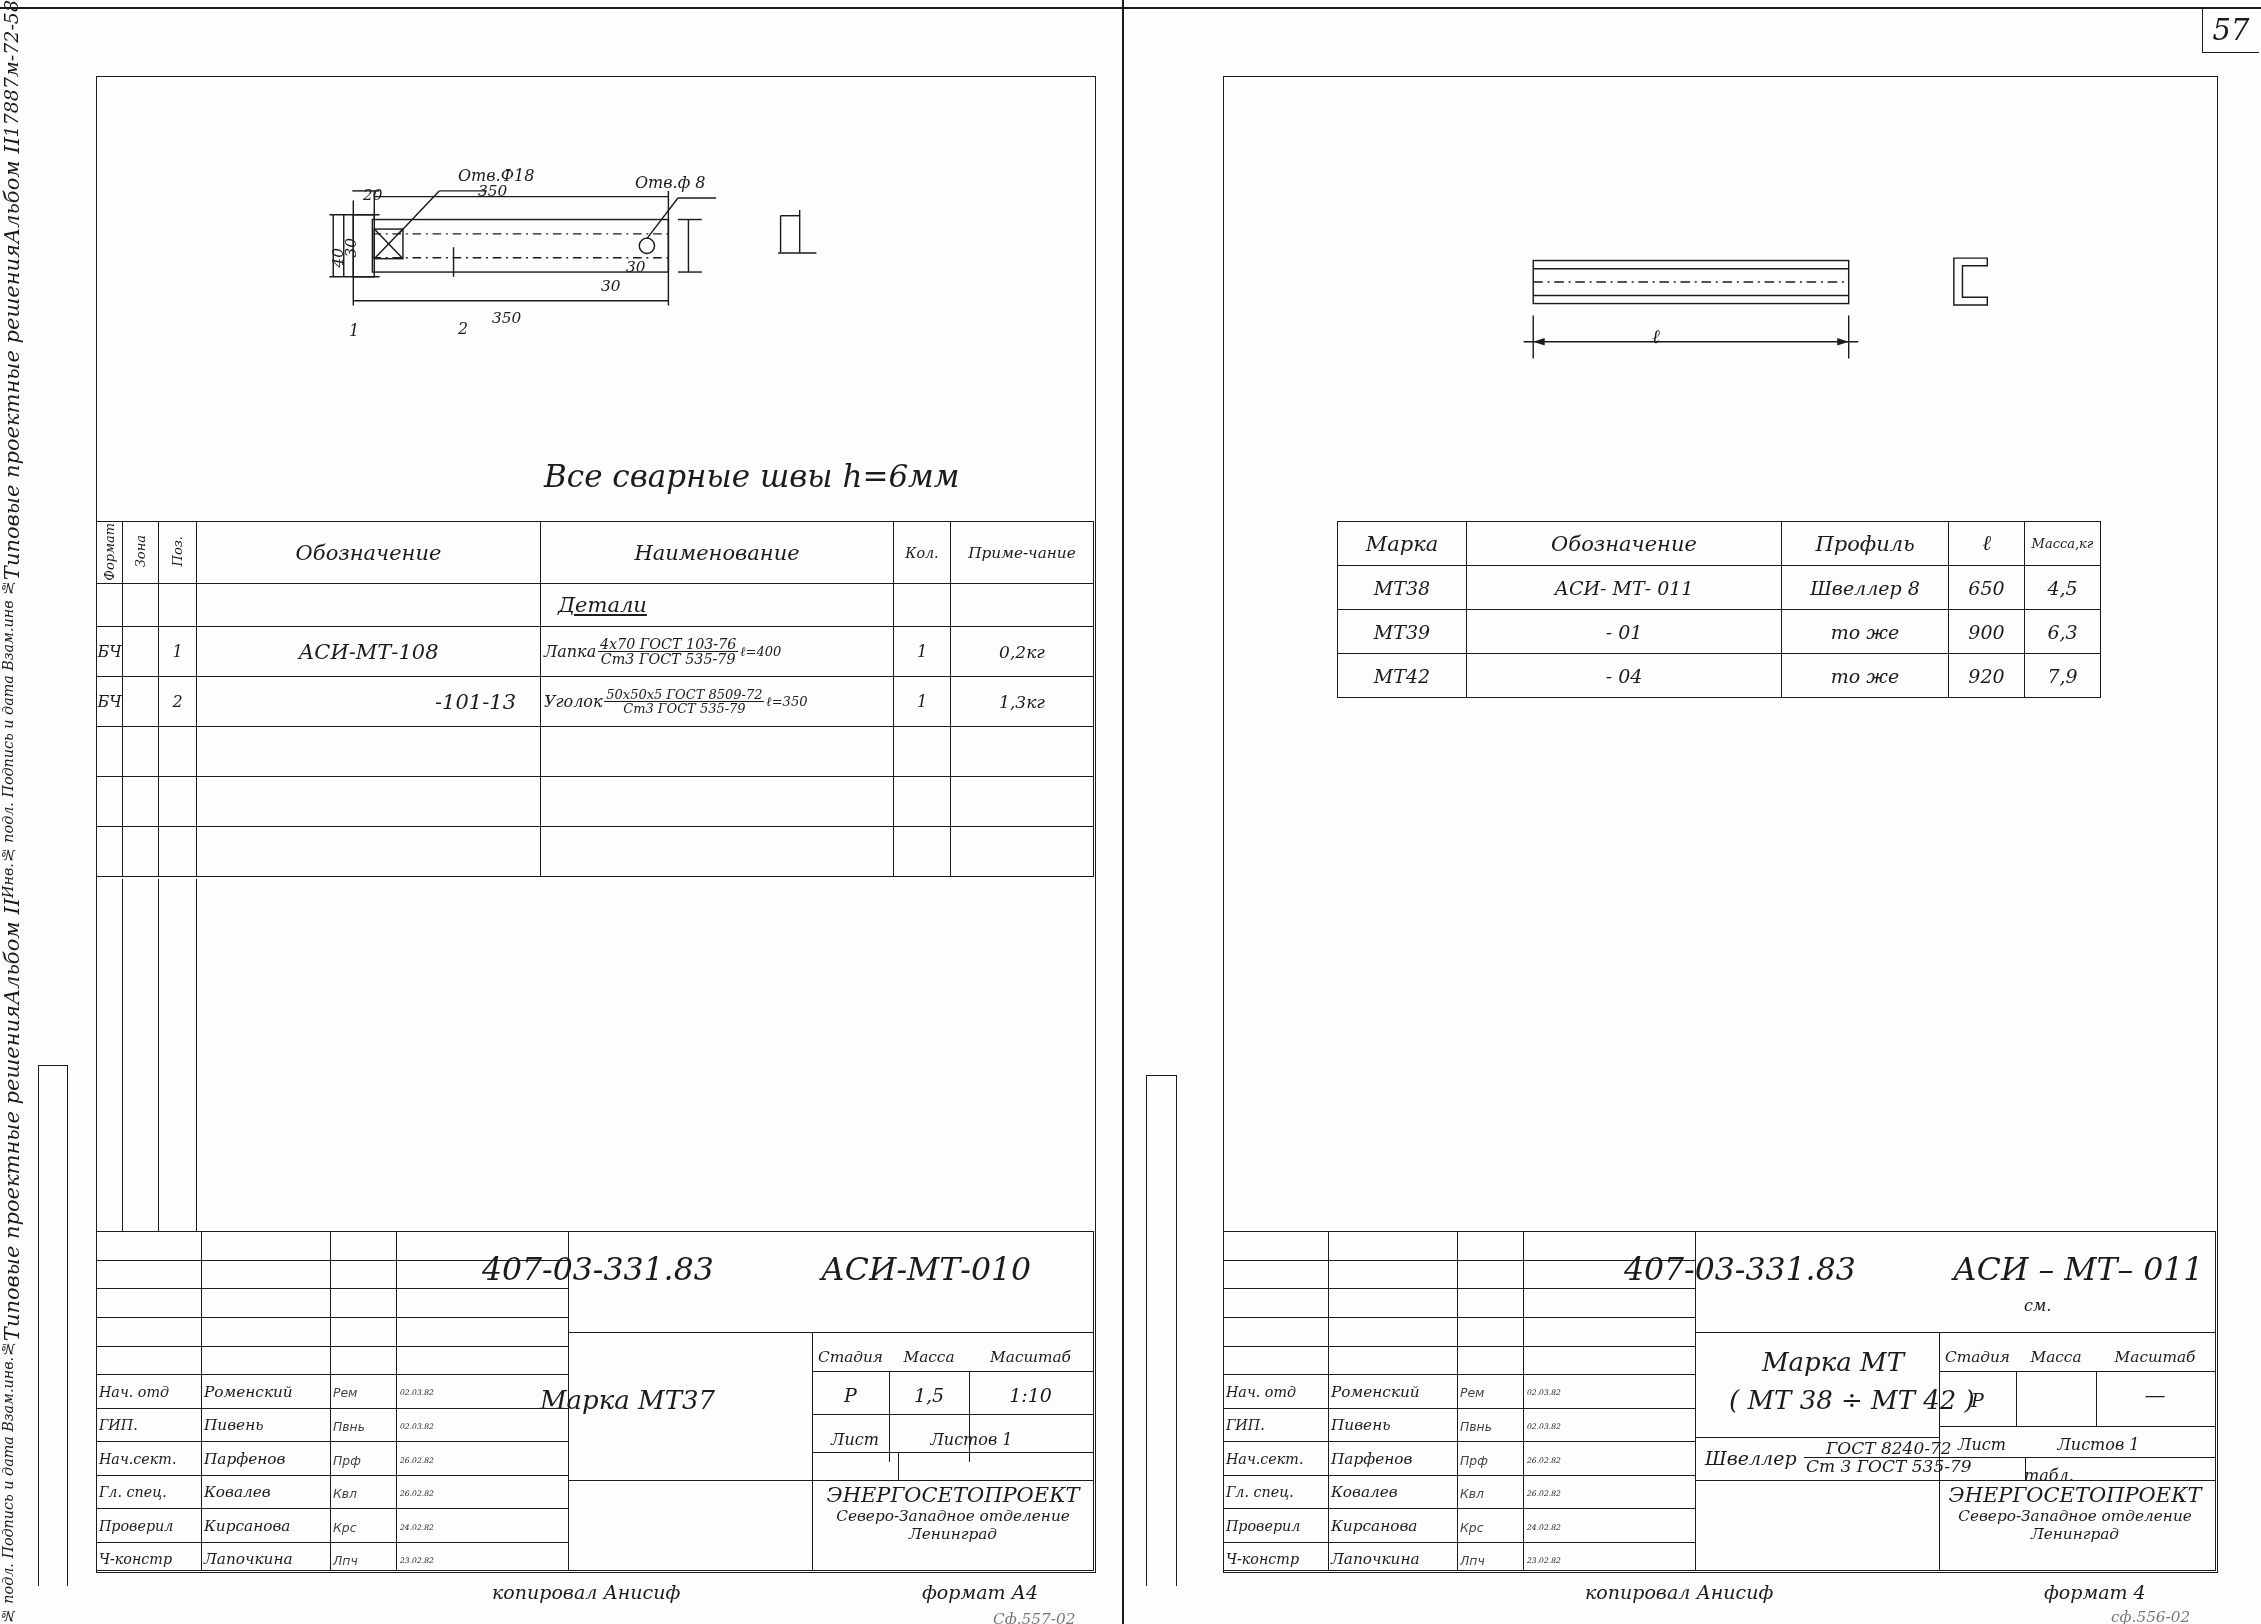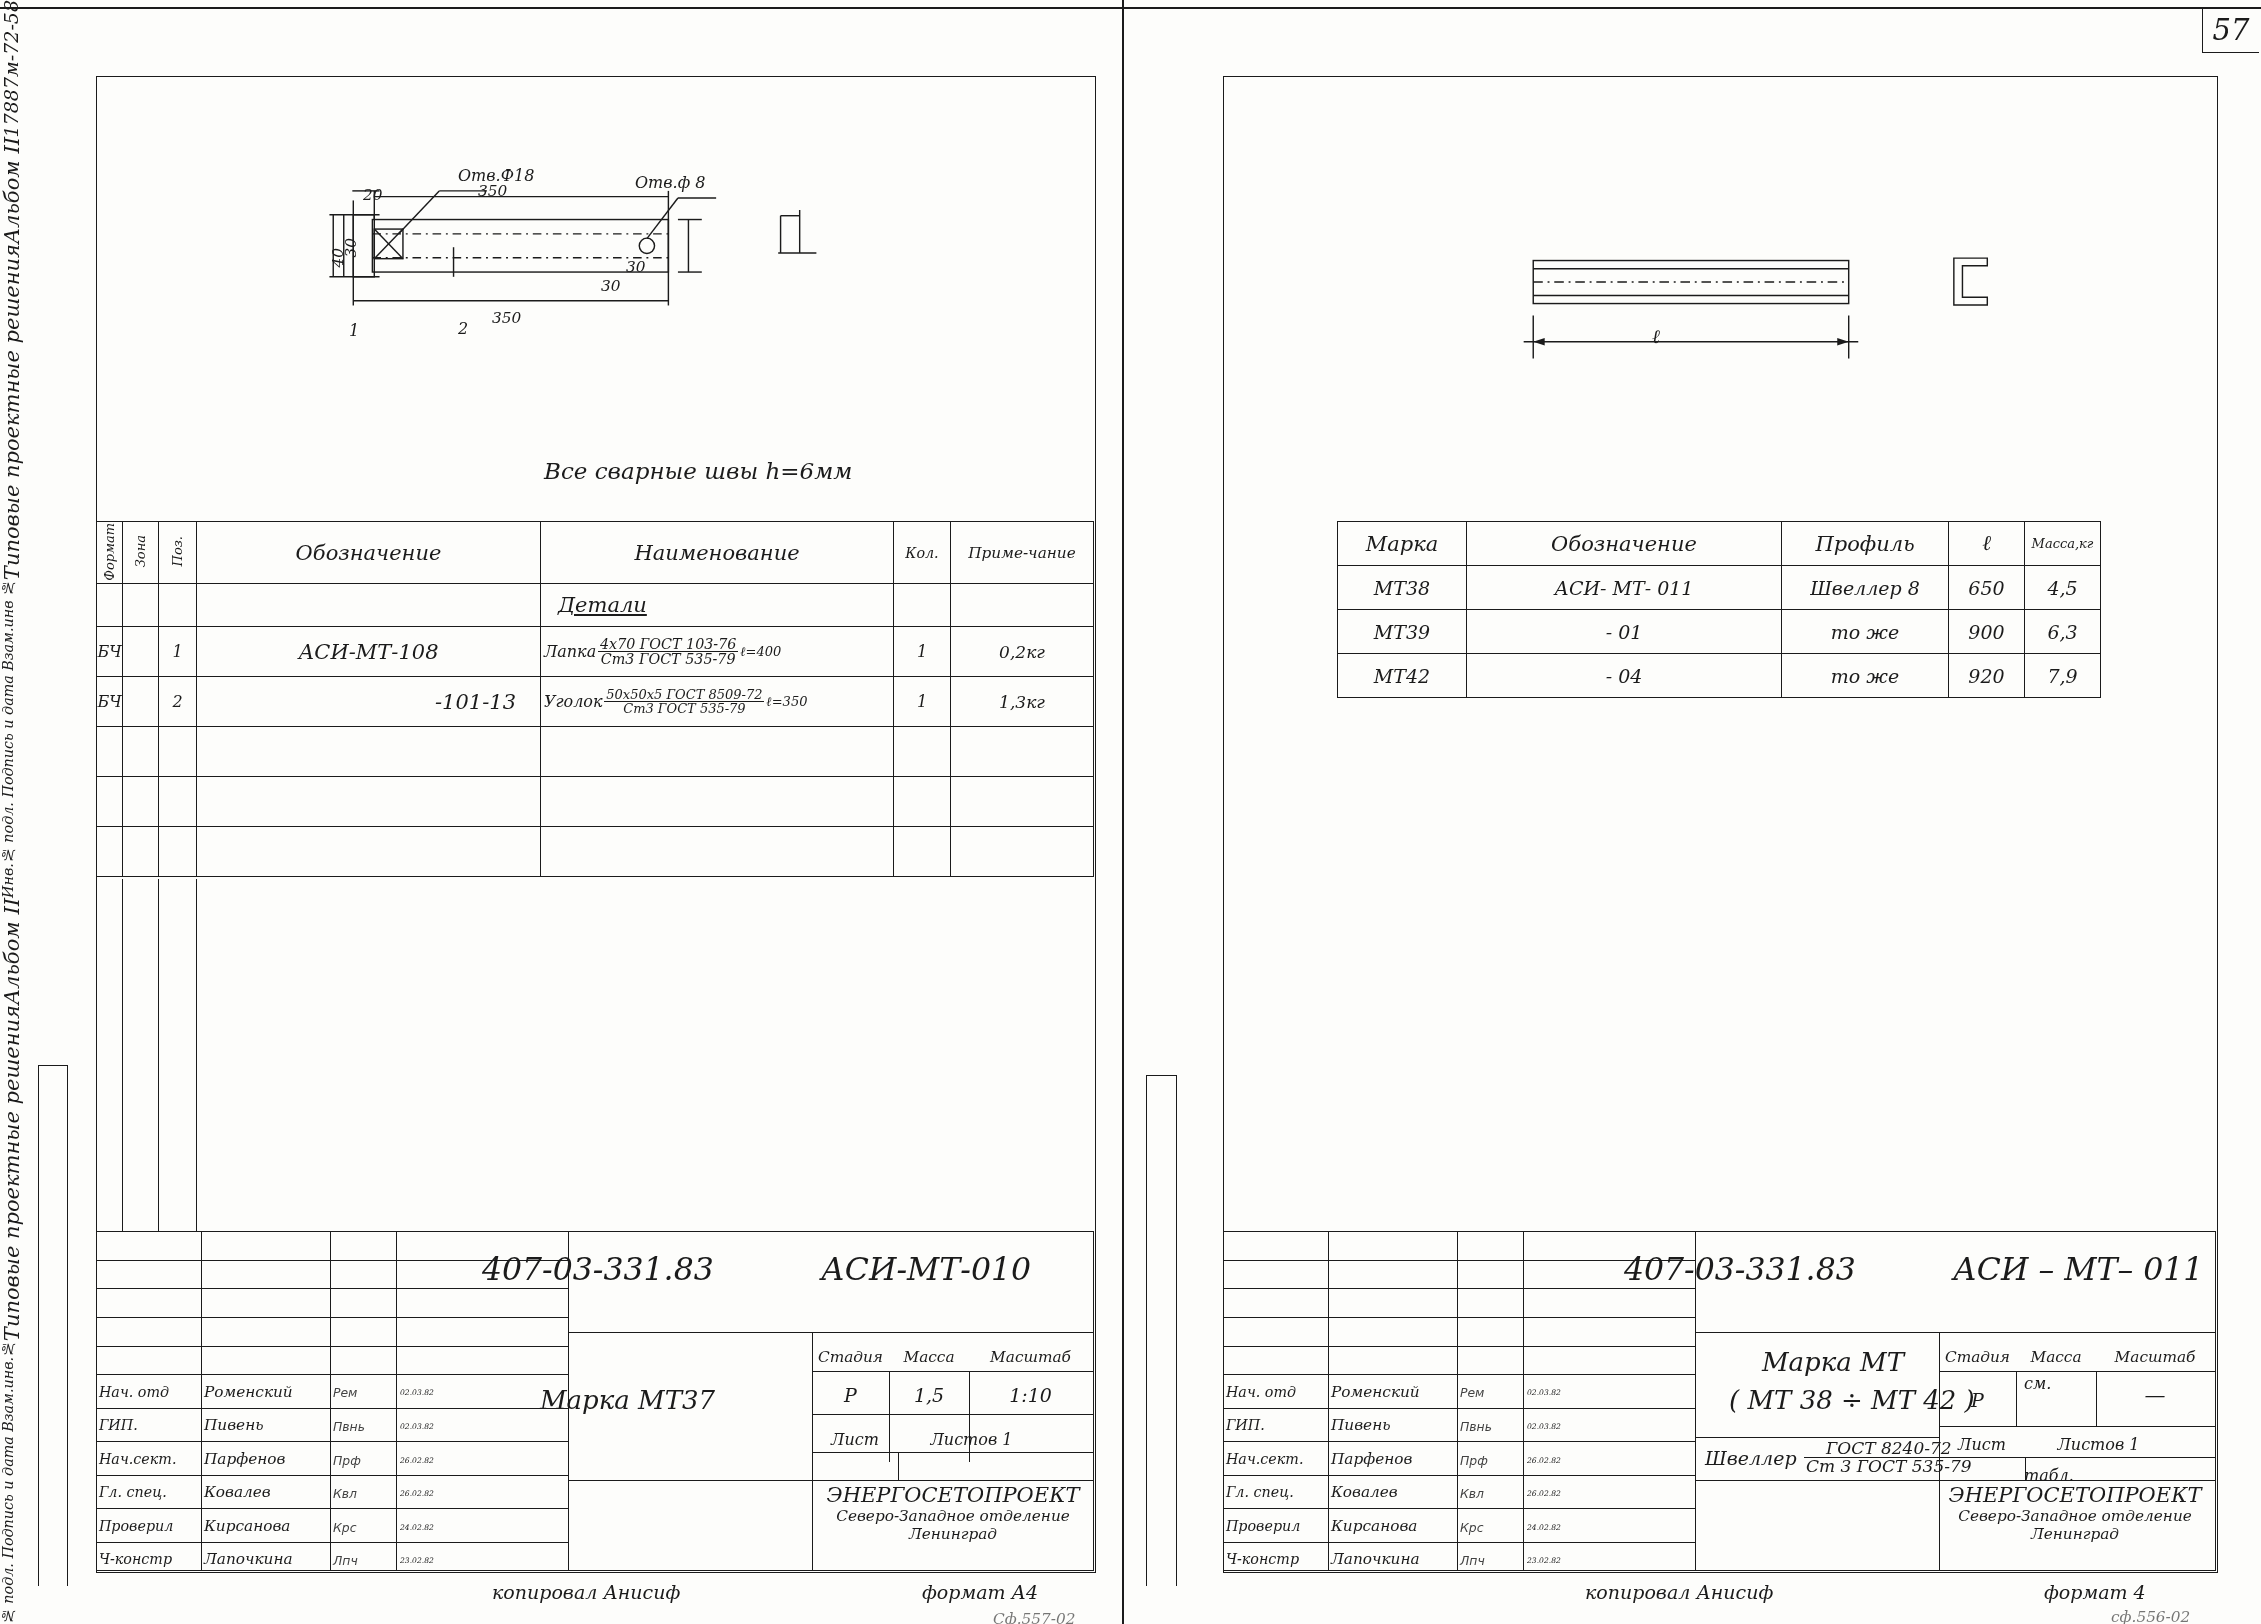--- a/index.html
+++ b/index.html
@@ -28,21 +28,21 @@
   table.spec td,table.spec th{
     border:1.4px solid #1b1b1b;
     padding:0;
     text-align:center;
     vertical-align:middle;
     font-style:italic;
     font-weight:normal;
   }
   .f28{font-size:13px}.f30{font-size:14.3px}.f32{font-size:15.3px}
   .f34{font-size:16px}.f36{font-size:17px}
-  .f40{font-size:19px}.f44{font-size:21px}.f48{font-size:23px}
+  .f40{font-size:19px}.f44{font-size:21px}.f48{font-size:31px}
   .f54{font-size:26px}.f60{font-size:29px}.f66{font-size:31.5px}
   .ul{ text-decoration:underline;}
   .sig{font-family:"DejaVu Sans", sans-serif;font-style:italic;font-size:12.4px;color:#222;opacity:.85;}
   .frac{display:inline-block;line-height:1.0;text-align:center;}
   .frac .num{display:block;border-bottom:1px solid #1b1b1b;padding:0 1.9px;}
   .frac .den{display:block;padding:0 1.9px;}
   .dim{position:absolute;font-family:"DejaVu Serif",serif;font-style:italic;}
   .svgwrap{position:absolute;}
 </style>
 </head>
@@ -429,21 +429,21 @@
       <span class="num">ГОСТ 8240-72</span>
       <span class="den">Ст 3 ГОСТ 535-79</span>
     </span>
   </div>
 
   <div class="center hand f32" style="position:absolute;left:1939px;top:1346px;width:77px;height:22px;">Стадия</div>
   <div class="center hand f32" style="position:absolute;left:2016px;top:1346px;width:80px;height:22px;">Масса</div>
   <div class="center hand f32" style="position:absolute;left:2096px;top:1346px;width:118px;height:22px;">Масштаб</div>
 
   <div class="center hand f40" style="position:absolute;left:1939px;top:1385px;width:77px;height:29px;">Р</div>
-  <div class="hand f34" style="position:absolute;left:2024px;top:1374px;">см.</div>
+  <div class="hand f34" style="position:absolute;left:2024px;top:1296px;">см.</div>
   <div class="hand f34" style="position:absolute;left:2024px;top:1466px;">табл.</div>
   <div class="center hand f44" style="position:absolute;left:2096px;top:1380px;width:118px;height:29px;">—</div>
 
   <div class="center hand f34" style="position:absolute;left:1939px;top:1433px;width:86px;height:22px;">Лист</div>
   <div class="center hand f34" style="position:absolute;left:2027px;top:1433px;width:143px;height:22px;">Листов 1</div>
 
   <div class="center hand f44" style="position:absolute;left:1934px;top:1483px;width:282px;height:23px;">ЭНЕРГОСЕТОПРОЕКТ</div>
   <div class="center hand f32" style="position:absolute;left:1934px;top:1506px;width:282px;height:19px;">Северо-Западное отделение</div>
   <div class="center hand f32" style="position:absolute;left:1934px;top:1524px;width:282px;height:19px;">Ленинград</div>
 

